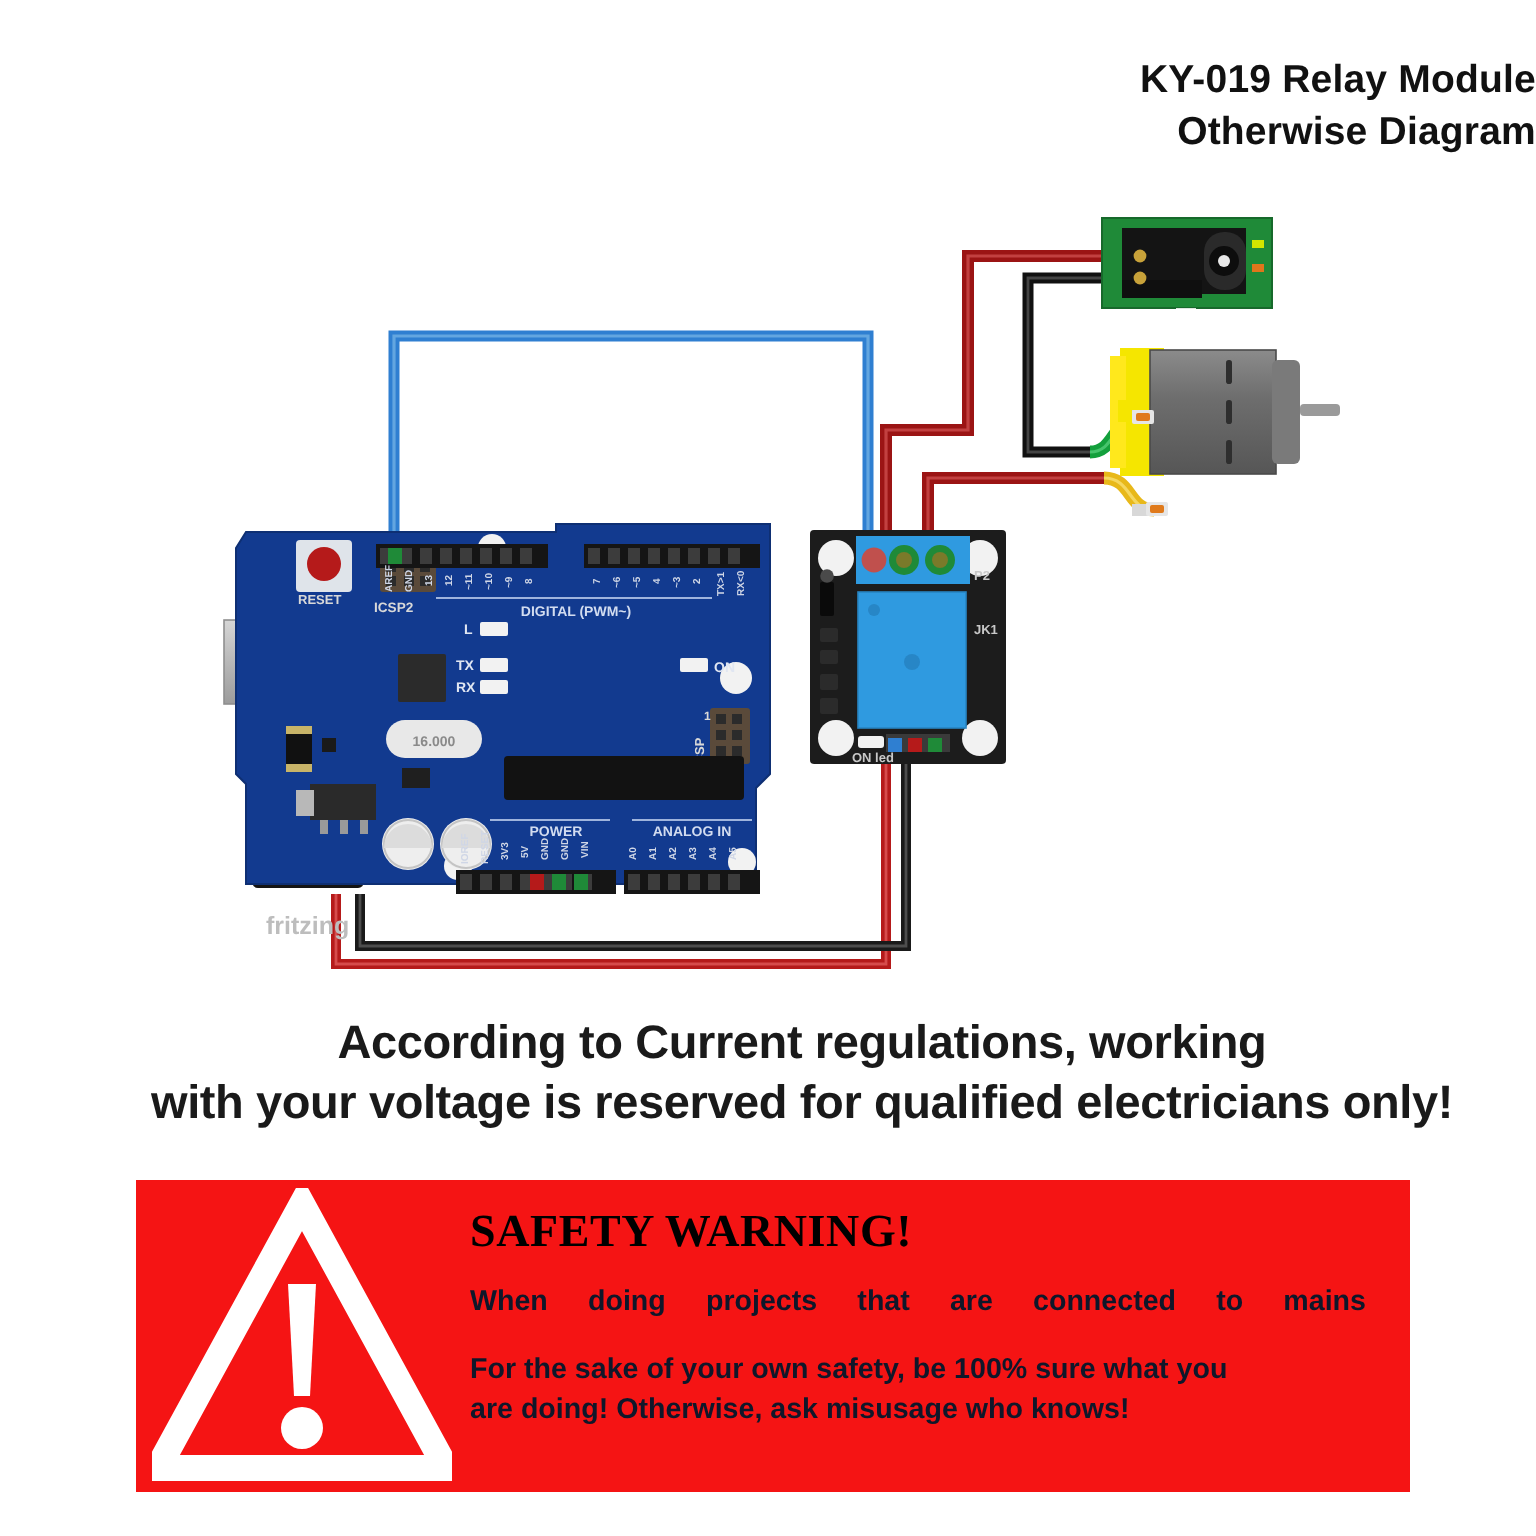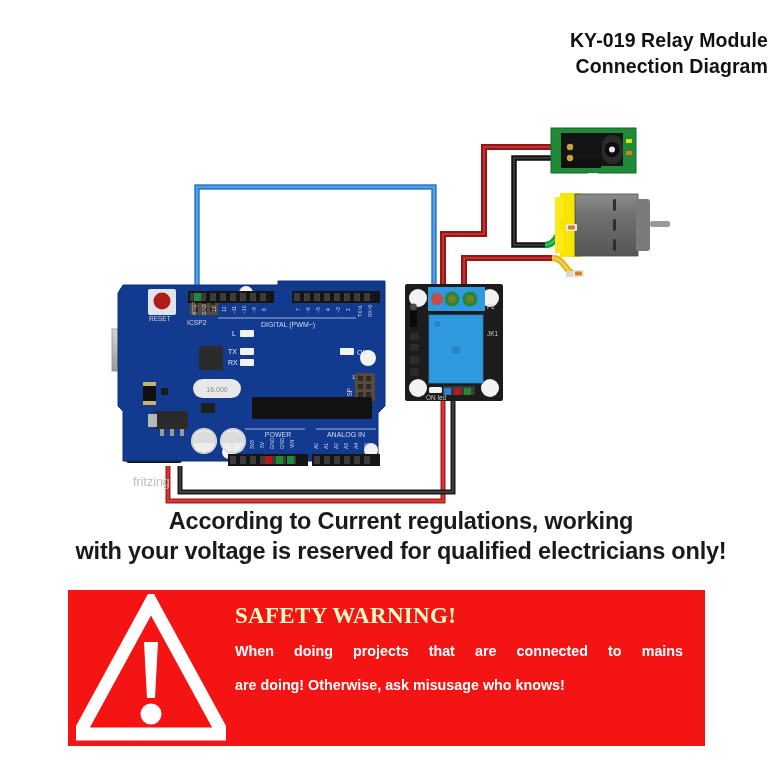--- a/index.html
+++ b/index.html
@@ -18,21 +18,21 @@
     position:absolute; right:0px; top:27px;
     text-align:right; width:260px;
   }
   #title-block .tline {
     font-size:19.5px; font-weight:bold; color:#111111;
     line-height:26px; letter-spacing:0.1px; white-space:nowrap;
   }
   #title-block .tline.l2 { padding-left:9px; }
 
   
-  #diagram { position:absolute; left:0; top:111px; width:768px; height:410px; }
+  #diagram { position:absolute; left:0; top:92px; width:768px; height:410px;font-weight:bold; }
   #diagram svg { display:block; }
 
   
   #caption {
     position:absolute; left:0; top:506px; width:768px;
     text-align:center; color:#1a1a1a;
   }
   #caption .cline {
     font-size:23.5px; font-weight:bold; line-height:30px;
     letter-spacing:-0.2px; white-space:nowrap;margin-left:34px;
@@ -46,39 +46,39 @@
     display:flex; align-items:flex-start;
   }
   #warn-icon-wrap {
     width:165px; height:156px; flex:0 0 165px;
     position:relative;
   }
   #warn-icon-wrap svg { position:absolute; left:8px; top:4px; }
   #warn-text { flex:1 1 auto; padding:14px 22px 0 2px; }
   #warn-head {
     font-family:"Liberation Serif", serif;
-    font-size:23px; font-weight:bold; color:#fef9c3;
+    font-size:23px; font-weight:bold; color:#000000;
     letter-spacing:0.3px; margin:0 0 13px 0; line-height:24px;
   }
   .warn-p {
-    color:#ffffff; font-size:14.3px; font-weight:bold;
+    color:#0f172a; font-size:14.3px; font-weight:bold;
     line-height:20.5px; margin:0 0 13px 0;
   }
   .warn-p.justify { text-align:justify; }
   .warn-p.justify > span { display:block; }
   .warn-p.justify > span.j { text-align:justify; text-align-last:justify; }
 </style>
 </head>
 <body>
 
 <div id="stage">
 
   <div id="title-block">
     <div class="tline l1">KY-019 Relay Module</div>
-    <div class="tline l2">Connection Diagram</div>
+    <div class="tline l2">Otherwise Diagram</div>
   </div>
 
   <div id="diagram">
     <svg width="768" height="410" viewBox="0 0 768 410" xmlns="http://www.w3.org/2000/svg">
       <defs>
         <linearGradient id="motorGrad" x1="0" y1="0" x2="0" y2="1">
           <stop offset="0%" stop-color="#8b8b8b"></stop>
           <stop offset="38%" stop-color="#6e6e6e"></stop>
           <stop offset="100%" stop-color="#565656"></stop>
         </linearGradient>
@@ -431,18 +431,19 @@
         <path d="M68 48 L82 48 L79 104 L71 104 Z" fill="#ffffff"></path>
         <circle cx="75" cy="120" r="10.5" fill="#ffffff"></circle>
       </svg>
     </div>
     <div id="warn-text">
       <div id="warn-head">SAFETY WARNING!</div>
       <div class="warn-p justify">
         <span class="j">When doing projects that are connected to mains</span>
       </div>
       <div class="warn-p">
+        <span style="display:block">For the sake of your own safety, be 100% sure what you</span>
         <span style="display:block">are doing! Otherwise, ask misusage who knows!</span>
       </div>
     </div>
   </div>
 
 </div>
 
 </body></html>

